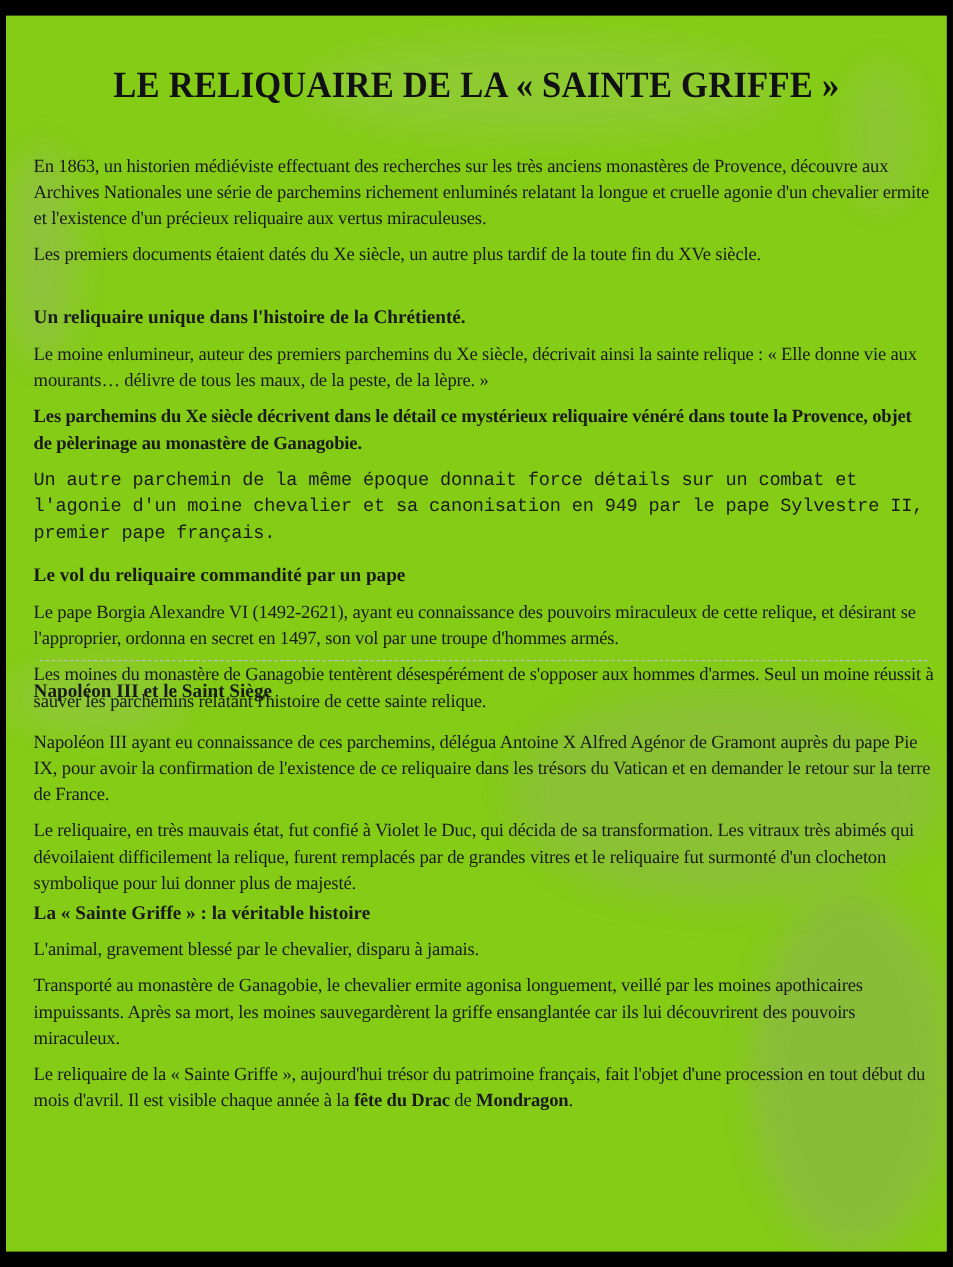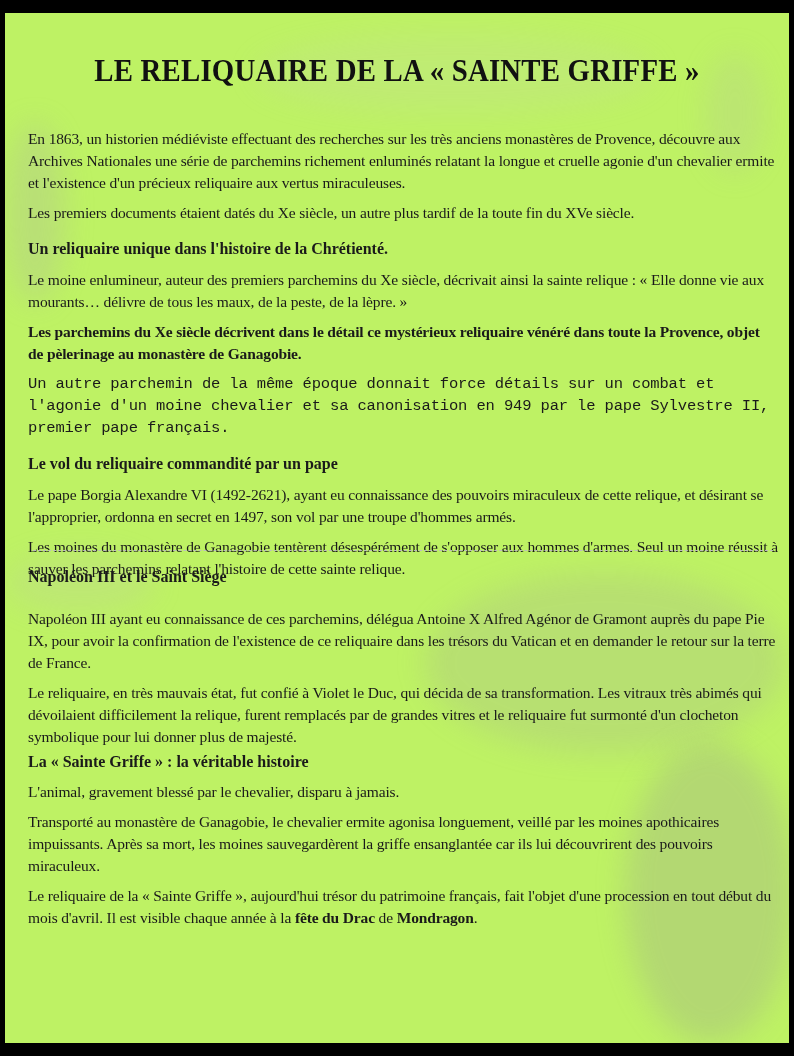--- a/index.html
+++ b/index.html
@@ -12,21 +12,21 @@
       height: 1056px;
       overflow: hidden;
       position: relative;
     }
     .page {
       position: absolute;
       left: 5px;
       top: 13px;
       width: 784px;
       height: 1030px;
-      background: #bef264;
+      background: #84cc16;
       overflow: hidden;
     }
     
     .smudge {
       position: absolute;
       pointer-events: none;
       border-radius: 50%;
       filter: blur(14px);
     }
     .smudge.s1 { left: 0px; top: 110px; width: 60px; height: 180px; background: rgba(170,170,170,0.25); }
@@ -99,21 +99,21 @@
   <div class="smudge s3"></div>
   <div class="smudge s4"></div>
   <div class="smudge s5"></div>
   <div class="smudge s6"></div>
 
   <h1 class="title">LE RELIQUAIRE DE LA « SAINTE GRIFFE »</h1>
 
   <div class="content">
     <div class="section">
       <p class="para">En 1863, un historien médiéviste effectuant des recherches sur les très anciens monastères de Provence, découvre aux Archives Nationales une série de parchemins richement enluminés relatant la longue et cruelle agonie d'un chevalier ermite et l'existence d'un précieux reliquaire aux vertus miraculeuses.</p>
-      <p class="para" style="margin-bottom:14px;">Les premiers documents étaient datés du Xe siècle, un autre plus tardif de la toute fin du XVe siècle.</p>
+      <p class="para" style="margin-bottom:30px;">Les premiers documents étaient datés du Xe siècle, un autre plus tardif de la toute fin du XVe siècle.</p>
     </div>
 
     <div class="section">
       <h2 class="heading">Un reliquaire unique dans l'histoire de la Chrétienté.</h2>
       <p class="para">Le moine enlumineur, auteur des premiers parchemins du Xe siècle, décrivait ainsi la sainte relique : « Elle donne vie aux mourants… délivre de tous les maux, de la peste, de la lèpre. »</p>
       <p class="para bold" style="font-weight:bold;">Les parchemins du Xe siècle décrivent dans le détail ce mystérieux reliquaire vénéré dans toute la Provence, objet de pèlerinage au monastère de Ganagobie.</p>
       <p class="para" style="margin-bottom:14px;font-family:Liberation Mono, monospace;">Un autre parchemin de la même époque donnait force détails sur un combat et l'agonie d'un moine chevalier et sa canonisation en 949 par le pape Sylvestre II, premier pape français.</p>
     </div>
 
     <div class="section">

